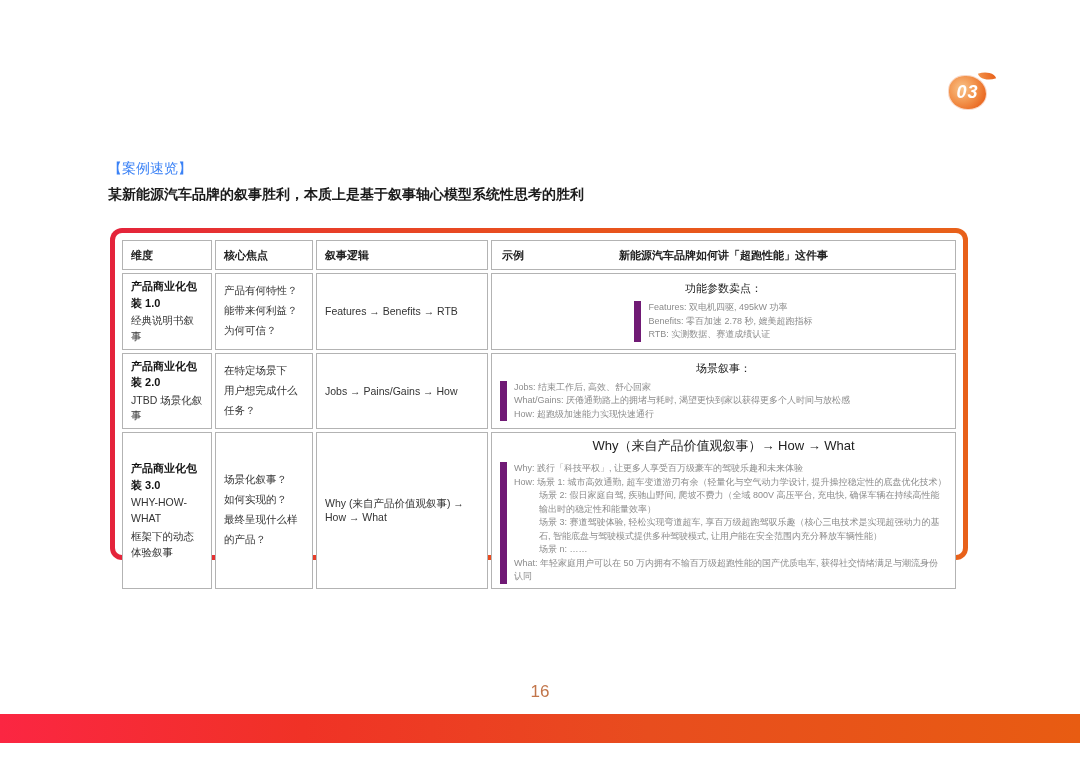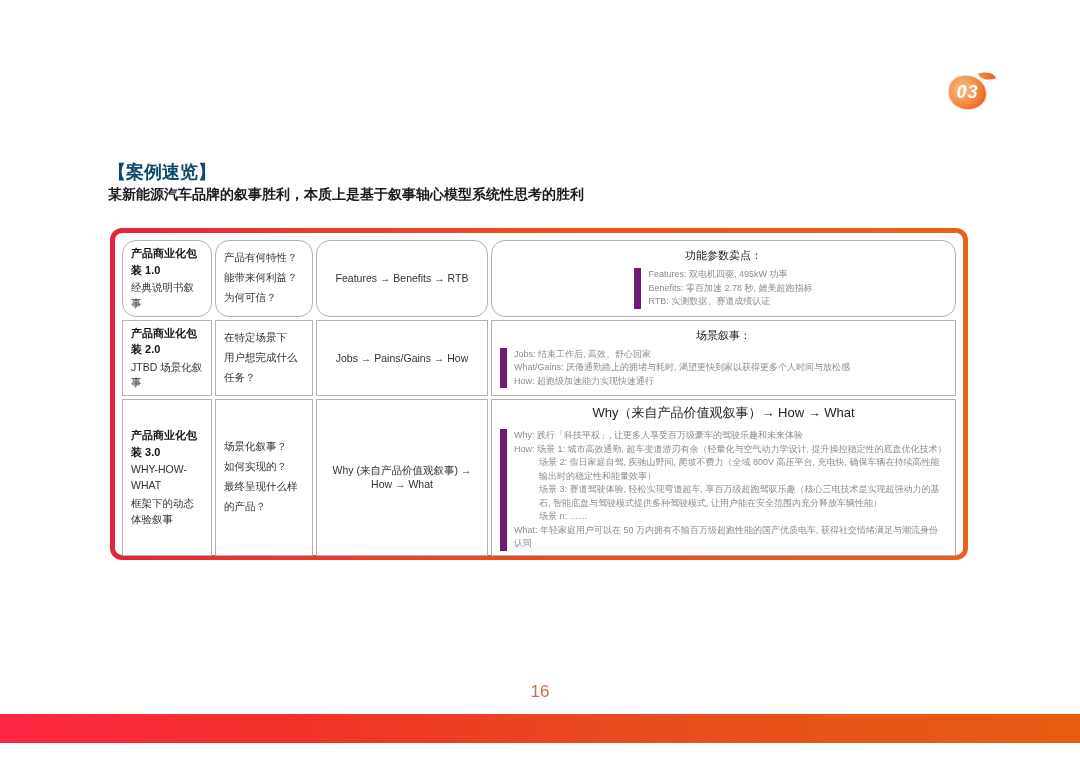--- a/index.html
+++ b/index.html
@@ -16,49 +16,49 @@
     color:#fff;font-weight:bold;font-style:italic;font-size:18px;letter-spacing:1px;
     box-shadow:0 0 0 1px rgba(232,97,26,.25);
   }
   .badge::after{
     content:"";position:absolute;top:-5px;right:-9px;width:16px;height:10px;
     background:linear-gradient(90deg,#f2914a,#e8611a);
     border-radius:0 100% 0 100%;transform:rotate(-18deg);
   }
   .page-title{color:#e8671c;font-weight:bold;font-size:17px;letter-spacing:1px;}
   
-  .section-label{position:absolute;left:108px;top:160px;font-size:18px;font-weight:bold;color:#0c4a6e;}
+  .section-label{position:absolute;left:108px;top:160px;font-size:14px;font-weight:normal;color:#3b82f6;}
   .section-subtitle{position:absolute;left:108px;top:186px;font-size:14px;font-weight:bold;color:#1b1b1b;}
   
   .table-frame{
     position:absolute;left:110px;top:228px;width:858px;height:332px;box-sizing:border-box;
     background:linear-gradient(90deg,#e4233b 0%,#e83c2a 22%,#e8531c 55%,#e8611a 100%);
     border-radius:12px;padding:5px;
   }
   .table-inner{background:#fff;width:100%;height:100%;border-radius:7px;padding:4px;box-sizing:border-box;}
   table.case-table{width:100%;height:100%;border-collapse:separate;border-spacing:3px;table-layout:fixed;}
   .case-table td{border:1px solid #b3b3b3;background:#fff;vertical-align:middle;padding:4px 8px;box-sizing:border-box;}
   .col-dim{width:90px;}.col-focus{width:98px;}.col-logic{width:172px;}
   .hdr td{height:30px;font-size:11px;font-weight:bold;color:#222;}
   .example-header-cell{position:relative;text-align:center;}
   .example-label{position:absolute;left:10px;top:50%;transform:translateY(-50%);font-weight:bold;}
   .example-title{font-weight:bold;}
   .dim-cell .t1{font-weight:bold;font-size:11px;color:#111;line-height:1.5;}
   .dim-cell .t2{font-size:10.5px;color:#333;line-height:1.5;margin-top:2px;}
   .focus-cell div{font-size:10.5px;color:#333;line-height:1.9;}
-  .logic-cell{font-size:10.5px;color:#333;text-align:center;}
+  .logic-cell{font-size:10.5px;color:#333;}
   .example-cell{padding:6px 10px;}
   .ex-heading{text-align:center;font-size:11px;color:#222;font-weight:400;margin-bottom:5px;}
   .ex-heading.big{font-size:13px;margin-bottom:7px;}
   .center-wrap{text-align:center;}
   .ex-block{border-left:7px solid #701a75;padding-left:7px;font-size:9px;color:#8c8c8c;line-height:1.5;text-align:left;}
   .ex-block.centered{display:inline-block;}
   .ex-line{white-space:normal;}
   .ex-line.indent{margin-left:25px;}
-  .r1 td{height:72px;border-radius:14px;}
+  .r1 td{height:72px;}
   .r2 td{height:66px;margin-top:29px;}
   .r3 td{height:122px;}
   
   .page-number{position:absolute;left:0;right:0;top:682px;text-align:center;font-size:17px;color:#c2754a;}
   .bottom-bar{
     position:absolute;left:0;top:714px;width:1080px;height:29px;
     background:linear-gradient(90deg,#fb2642 0%,#f03226 28%,#e84d1e 60%,#e85c12 100%);
   }
 </style>
 </head>
@@ -74,20 +74,29 @@
 <div class="table-frame">
   <div class="table-inner">
     <table class="case-table">
       <colgroup>
           <col class="col-dim">
           <col class="col-focus">
           <col class="col-logic">
           <col>
         </colgroup>
       <tbody>
+          <tr class="hdr">
+        <td>维度</td>
+        <td>核心焦点</td>
+        <td>叙事逻辑</td>
+        <td class="example-header-cell">
+          <span class="example-label">示例</span>
+          <span class="example-title">新能源汽车品牌如何讲「超跑性能」这件事</span>
+        </td>
+      </tr>
 
       <tr class="r1">
         <td class="dim-cell">
           <div class="t1">产品商业化包装 1.0</div>
           <div class="t2">经典说明书叙事</div>
         </td>
         <td class="focus-cell">
           <div>产品有何特性？</div>
           <div>能带来何利益？</div>
           <div>为何可信？</div>

